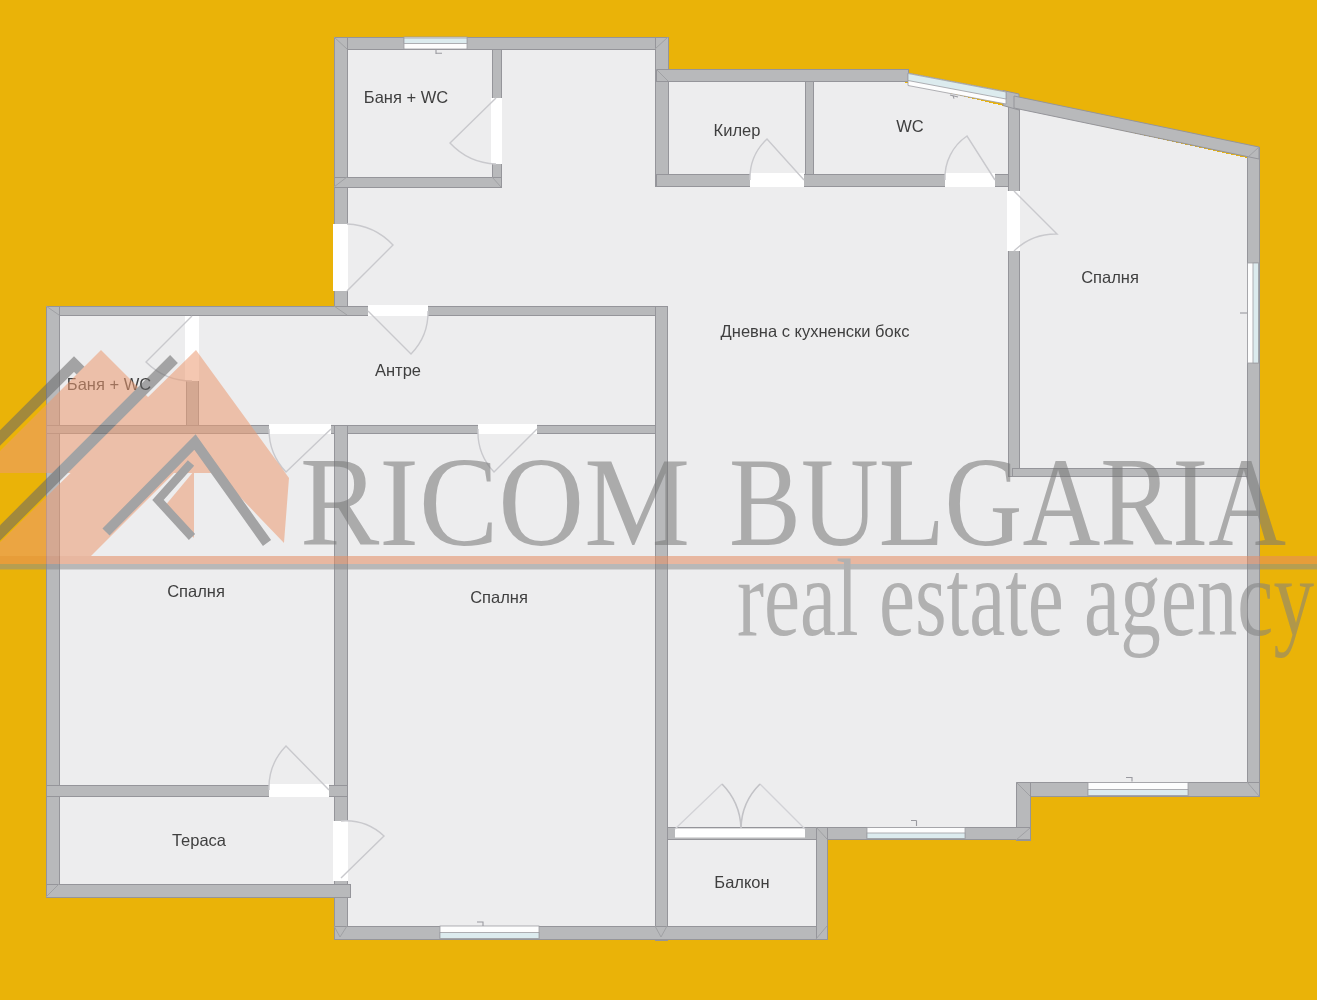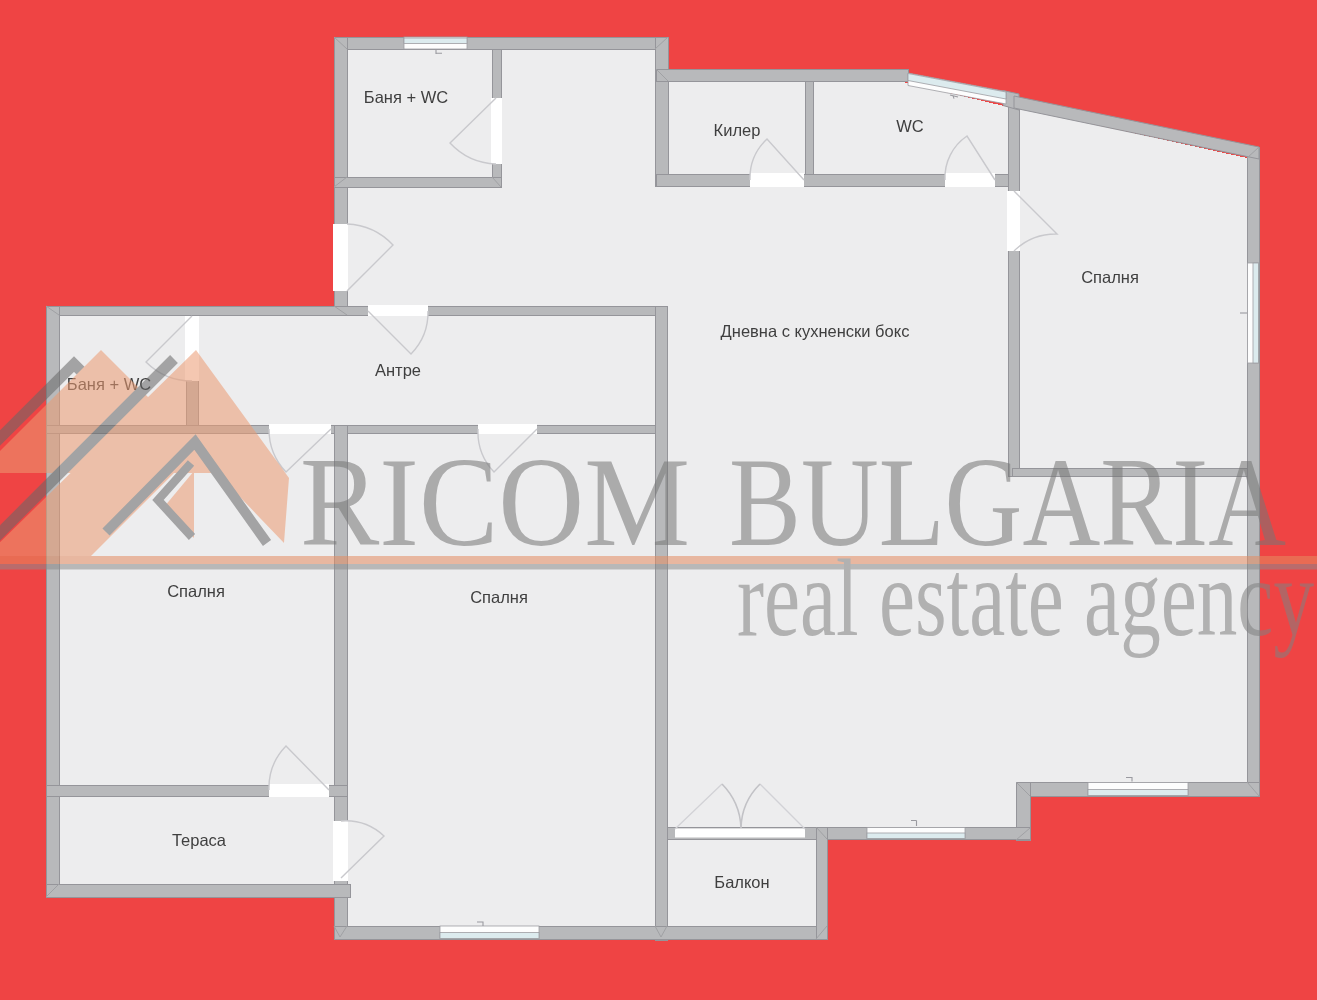--- a/index.html
+++ b/index.html
@@ -1,16 +1,16 @@
 <!DOCTYPE html>
 <html><head>
 <meta charset="utf-8">
 <style>
   html,body{margin:0;padding:0;background:#ffffff;}
-  .page{position:relative;width:1317px;height:1000px;background:#ef4444;overflow:hidden;}
+  .page{position:relative;width:1317px;height:1000px;background:#eab308;overflow:hidden;}
   svg{display:block;}
   text{font-family:"Liberation Sans", sans-serif;}
 </style>
 </head>
 <body>
 <div class="page">
 <svg width="1317" height="1000" viewBox="0 0 1317 1000">
 <g fill="#ededee" stroke="none" shape-rendering="crispEdges">
 
   <polygon points="501,49 656,49 656,186 1008,186 1008,468 1247,468 1247,782 1016,782 1016,828 667,828 667,306 347,306 347,187 501,187"></polygon>

